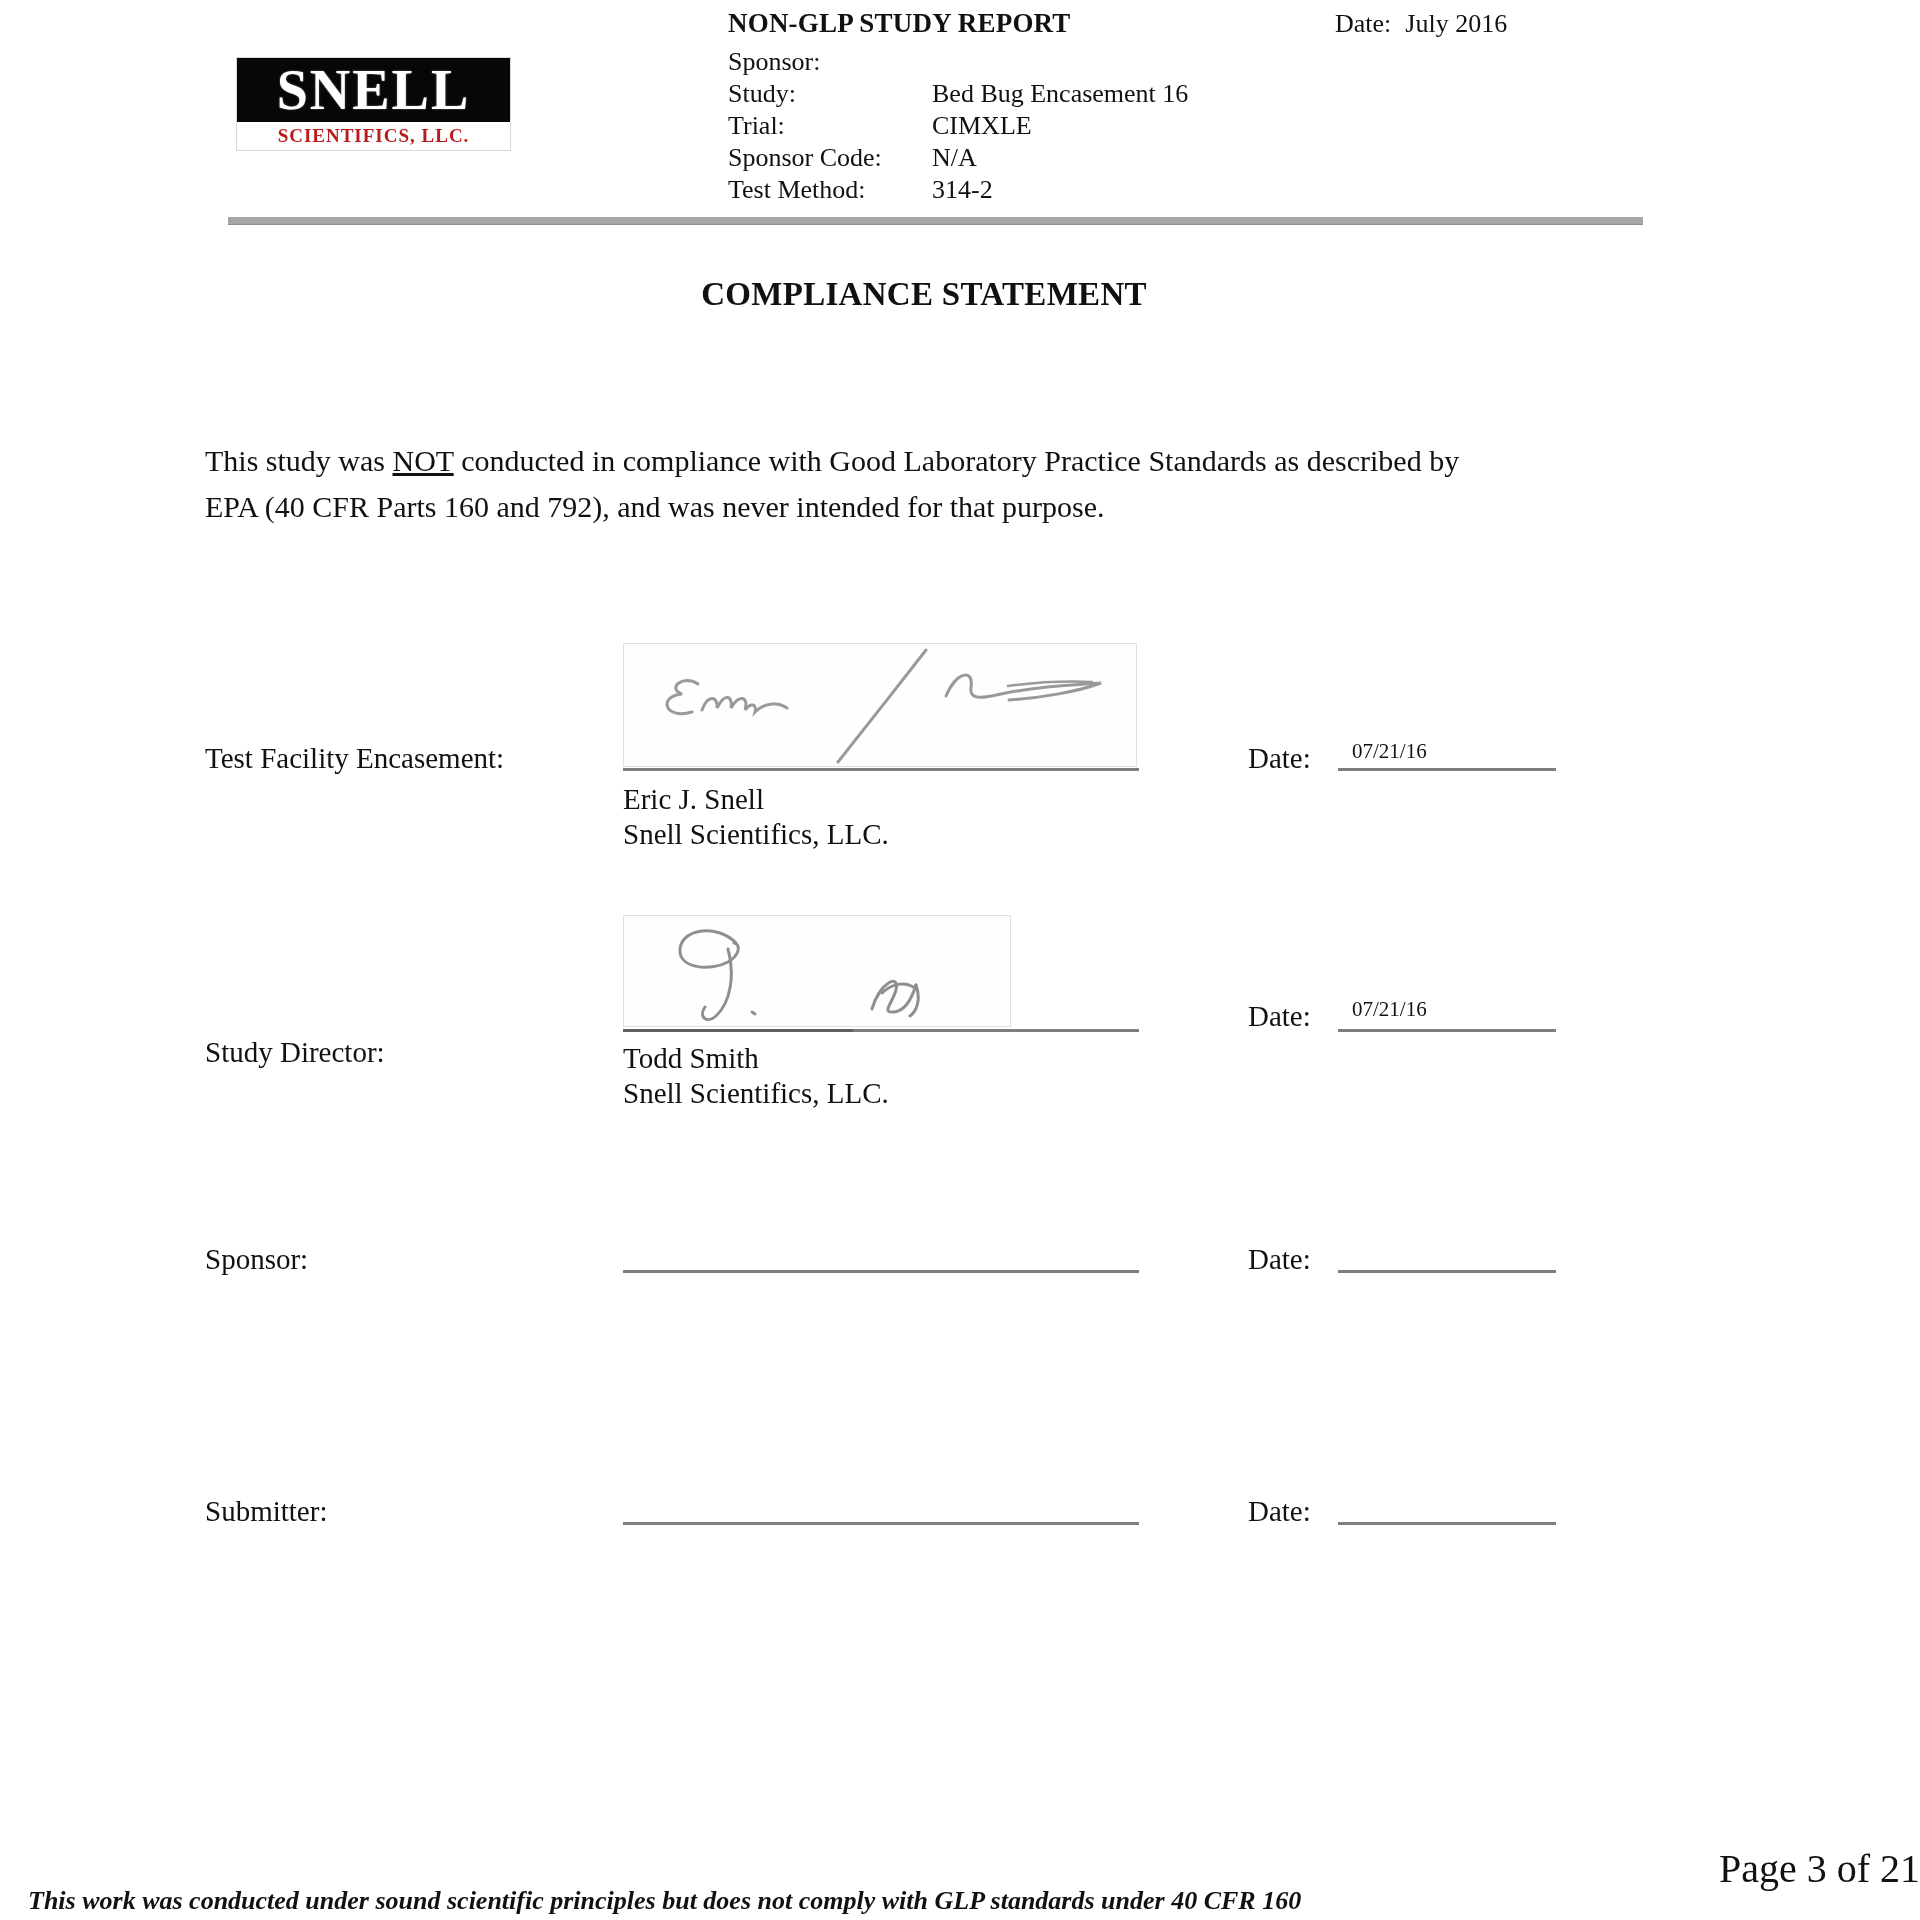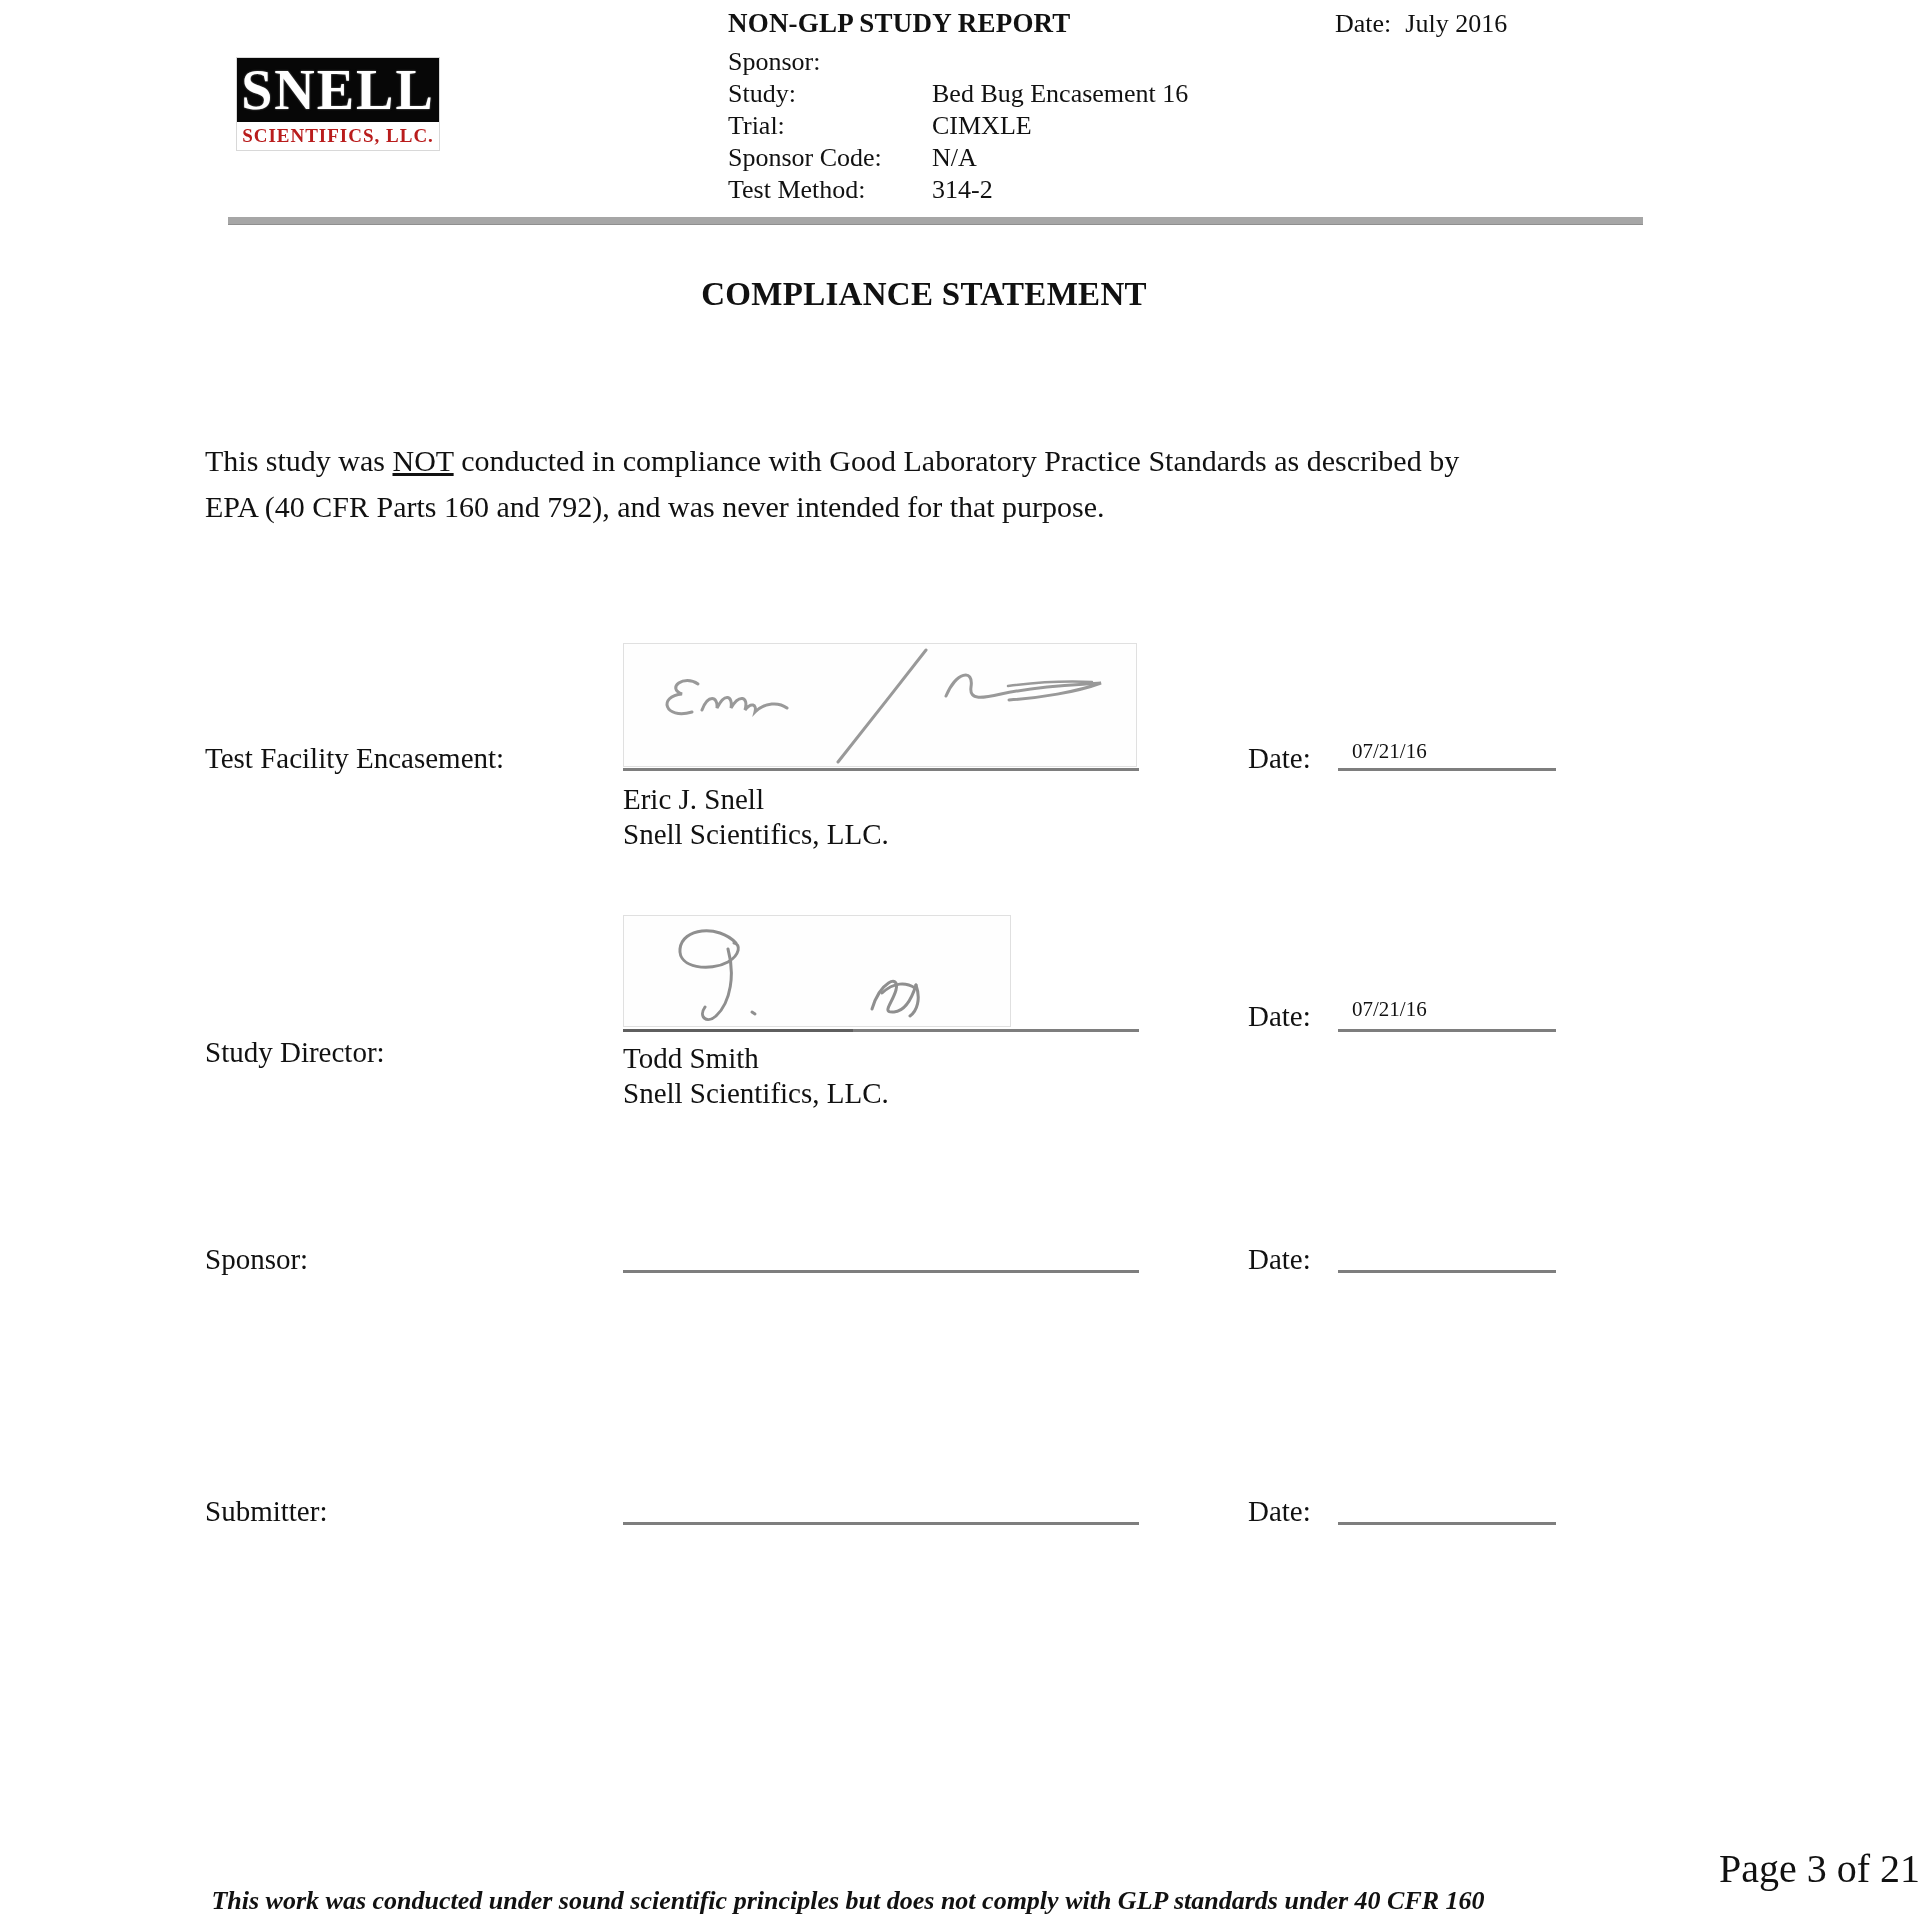--- a/index.html
+++ b/index.html
@@ -14,21 +14,21 @@
   
   .hdr-title{left:728px;top:8px;font-size:27px;font-weight:bold;letter-spacing:.2px;}
   .hdr-date{left:1335px;top:9px;font-size:26px;}
   .hdr-date .val{margin-left:14px;}
   .hdr-fields{left:728px;top:46px;width:640px;font-size:26px;line-height:32px;}
   .hdr-row{display:flex;}
   .hdr-row .flabel{width:204px;flex:0 0 204px;}
   .hdr-row .fvalue{flex:1;}
 
   
-  .logo{left:236px;top:57px;width:204px;height:94px;border:1px solid #d8d8d8;
+  .logo{left:236px;top:57px;width:275px;height:94px;border:1px solid #d8d8d8;
         background:#fff;box-sizing:border-box;}
   .logo-black{background:#070707;height:64px;display:flex;align-items:center;justify-content:center;}
   .logo-word{color:#fff;font-weight:bold;font-size:56px;line-height:56px;letter-spacing:2px;
              text-shadow:0 0 2px #777;}
   .logo-sub{height:28px;display:flex;align-items:center;justify-content:center;
             color:#b91c1c;font-weight:bold;font-size:19px;letter-spacing:1px;}
 
   .rule{left:228px;top:217px;width:1415px;height:7px;background:#a6a6a6;border-bottom:1px solid #8f8f8f;}
 
   
@@ -42,22 +42,22 @@
   .sigline{left:623px;width:516px;height:3px;background:#7e7e7e;}
   .sigline.dkl::after{content:"";position:absolute;left:0;top:0;width:230px;height:3px;background:#5f5f5f;}
   .sigbox{left:623px;background:#fefefe;border:1px solid #e0e0e0;box-sizing:border-box;}
   .signame{left:623px;font-size:29px;}
   .datelabel{left:1248px;font-size:29px;}
   .dateline{left:1338px;width:218px;height:3px;background:#7e7e7e;}
   .dateval{left:1352px;font-size:21px;}
 
   
   .foot-page{left:0;top:1845px;width:1920px;text-align:right;font-size:40px;}
-  .foot-note{left:0;top:1886px;width:1696px;text-align:center;font-size:26px;
-             font-style:italic;font-weight:bold;}
+  .foot-note{left:0;top:1886px;width:1696px;font-size:26px;
+             font-style:italic;font-weight:bold;padding-left:28px;}
   svg{display:block;}
 </style>
 </head>
 <body>
 
 <div>
   <div class="abs hdr-title nowrap">NON-GLP STUDY REPORT</div>
 
   <div class="abs hdr-date nowrap">
     <span>Date:</span><span class="val">July 2016</span>

